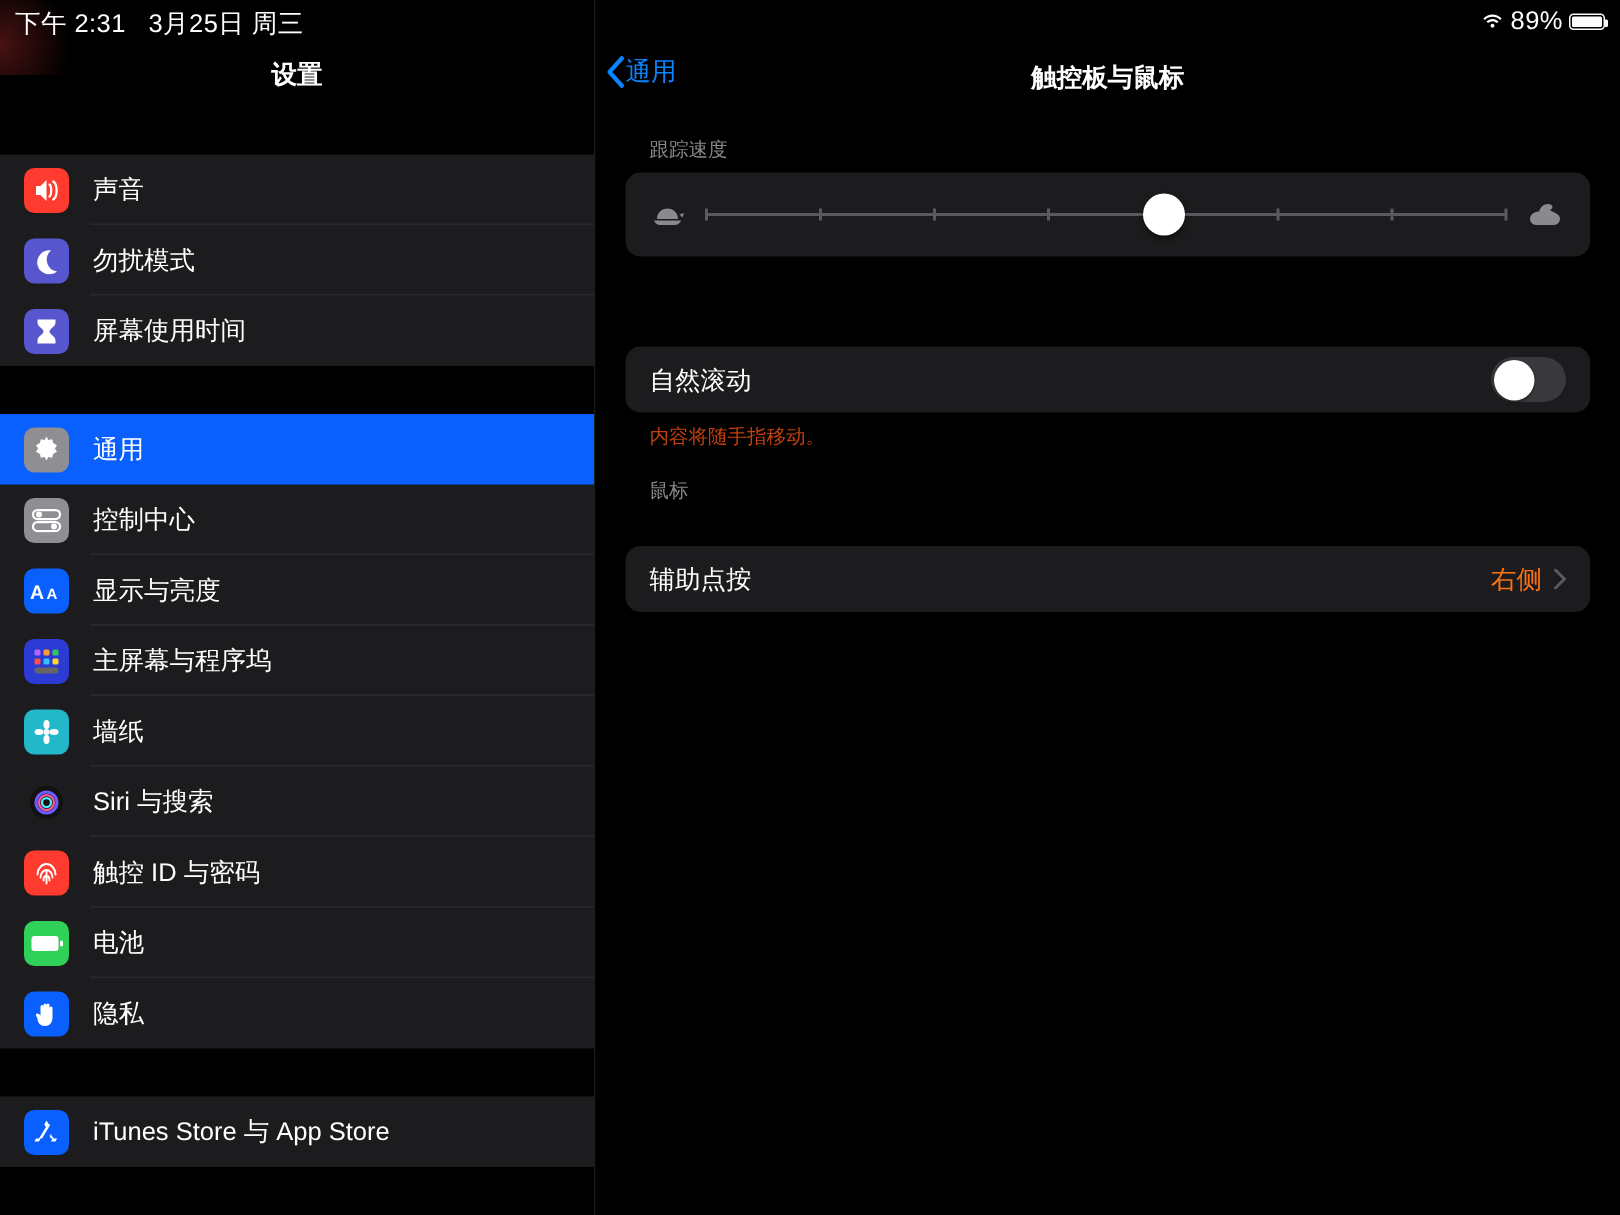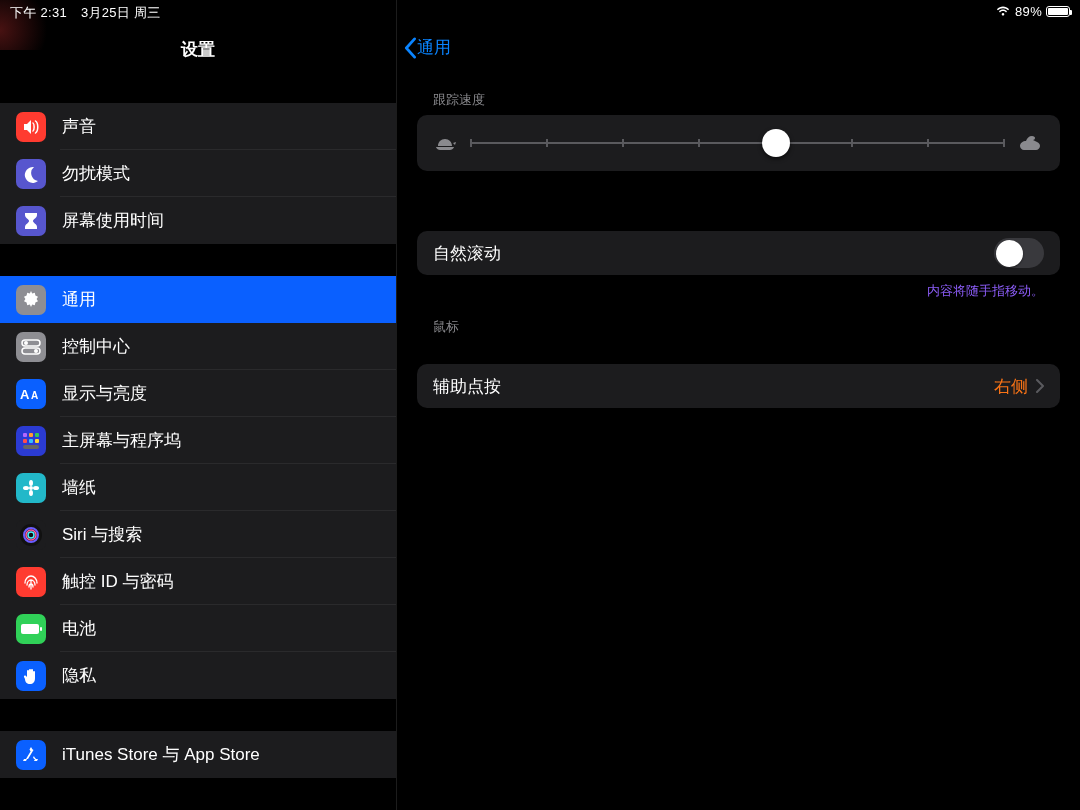--- a/index.html
+++ b/index.html
@@ -11,21 +11,21 @@
     font-family: -apple-system, "Helvetica Neue", Arial, sans-serif;
     color: #fff;
     user-select: none;
   }
   .screen { display: flex; width: 100%; height: 100%; }
 
   
   .status-bar {
     position: absolute; top: 0; left: 0; right: 0; height: 24px;
     padding: 4px 10px 0 10px;
-    font-size: 13px;
+    font-size: 17px;
     letter-spacing: .3px;
     color: #fff;
     display: flex;
     justify-content: space-between;
     align-items: flex-start;
     z-index: 5;
   }
   .status-left span { margin-right: 10px; }
   .status-right { display: flex; align-items: center; }
   .wifi-icon { margin-right: 4px; display:inline-block; vertical-align: middle;}
@@ -116,23 +116,22 @@
     padding: 0 16px;
   }
   .cell {
     display:flex; align-items:center; justify-content: space-between;
     height:44px;
     font-size: 17px;
     position: relative;
     margin-top: 28px;
   }
   .footer-text {
-    font-size: 13px; color:#8b5cf6;
+    font-size: 13px; color:#c2410c;
     padding: 7px 16px 0 16px;
-    text-align: right;
   }
   .value-label { color:#f97316; font-size:17px; display:flex; align-items:center; gap:8px;}
 
   
   .toggle {
     width: 50px; height: 30px; border-radius: 15px; background:#39393d;
     position: relative;
   }
   .toggle .knob {
     width: 27px; height:27px; border-radius: 50%; background:#fff;
@@ -333,20 +332,21 @@
   </div>
 
   <div class="detail">
     <div class="nav">
       <div class="back">
         <svg width="14" height="22" viewBox="0 0 14 24">
             <path d="M12 2 3 12l9 10" stroke="#0a84ff" stroke-width="3" fill="none" stroke-linecap="round" stroke-linejoin="round"></path>
           </svg>
         <span>通用</span>
       </div>
+      <div class="nav-title">触控板与鼠标</div>
     </div>
 
     <div class="content">
 
       <div class="section-label">跟踪速度</div>
       <div class="card">
         <div class="slider-wrap">
           <svg class="end" width="24" height="18" viewBox="0 0 24 18">
             <path d="M5 12c0-4 3-7 7-7s7 3 7 7H5z M3 13h18c0 0-1 3-4 3H7c-3 0-4-3-4-3z M20 9l3-1-1 3-2-2z" fill="#8a8a8e"></path>
           </svg>

